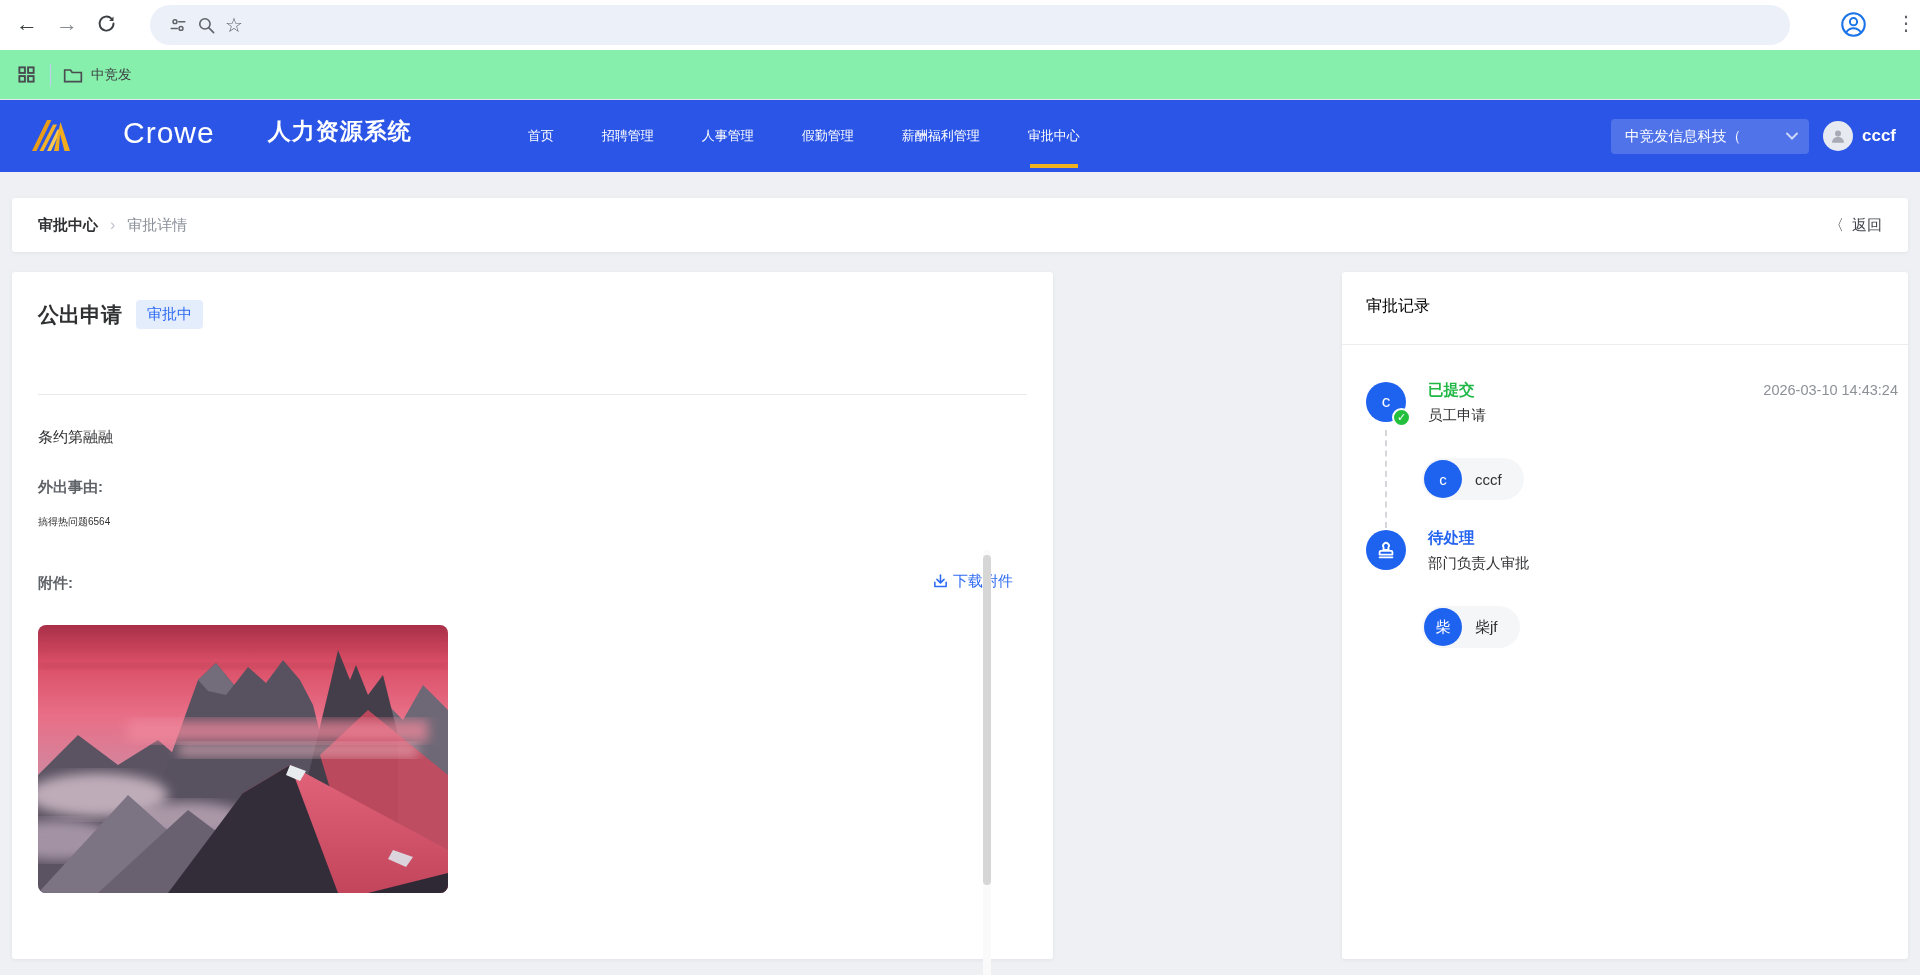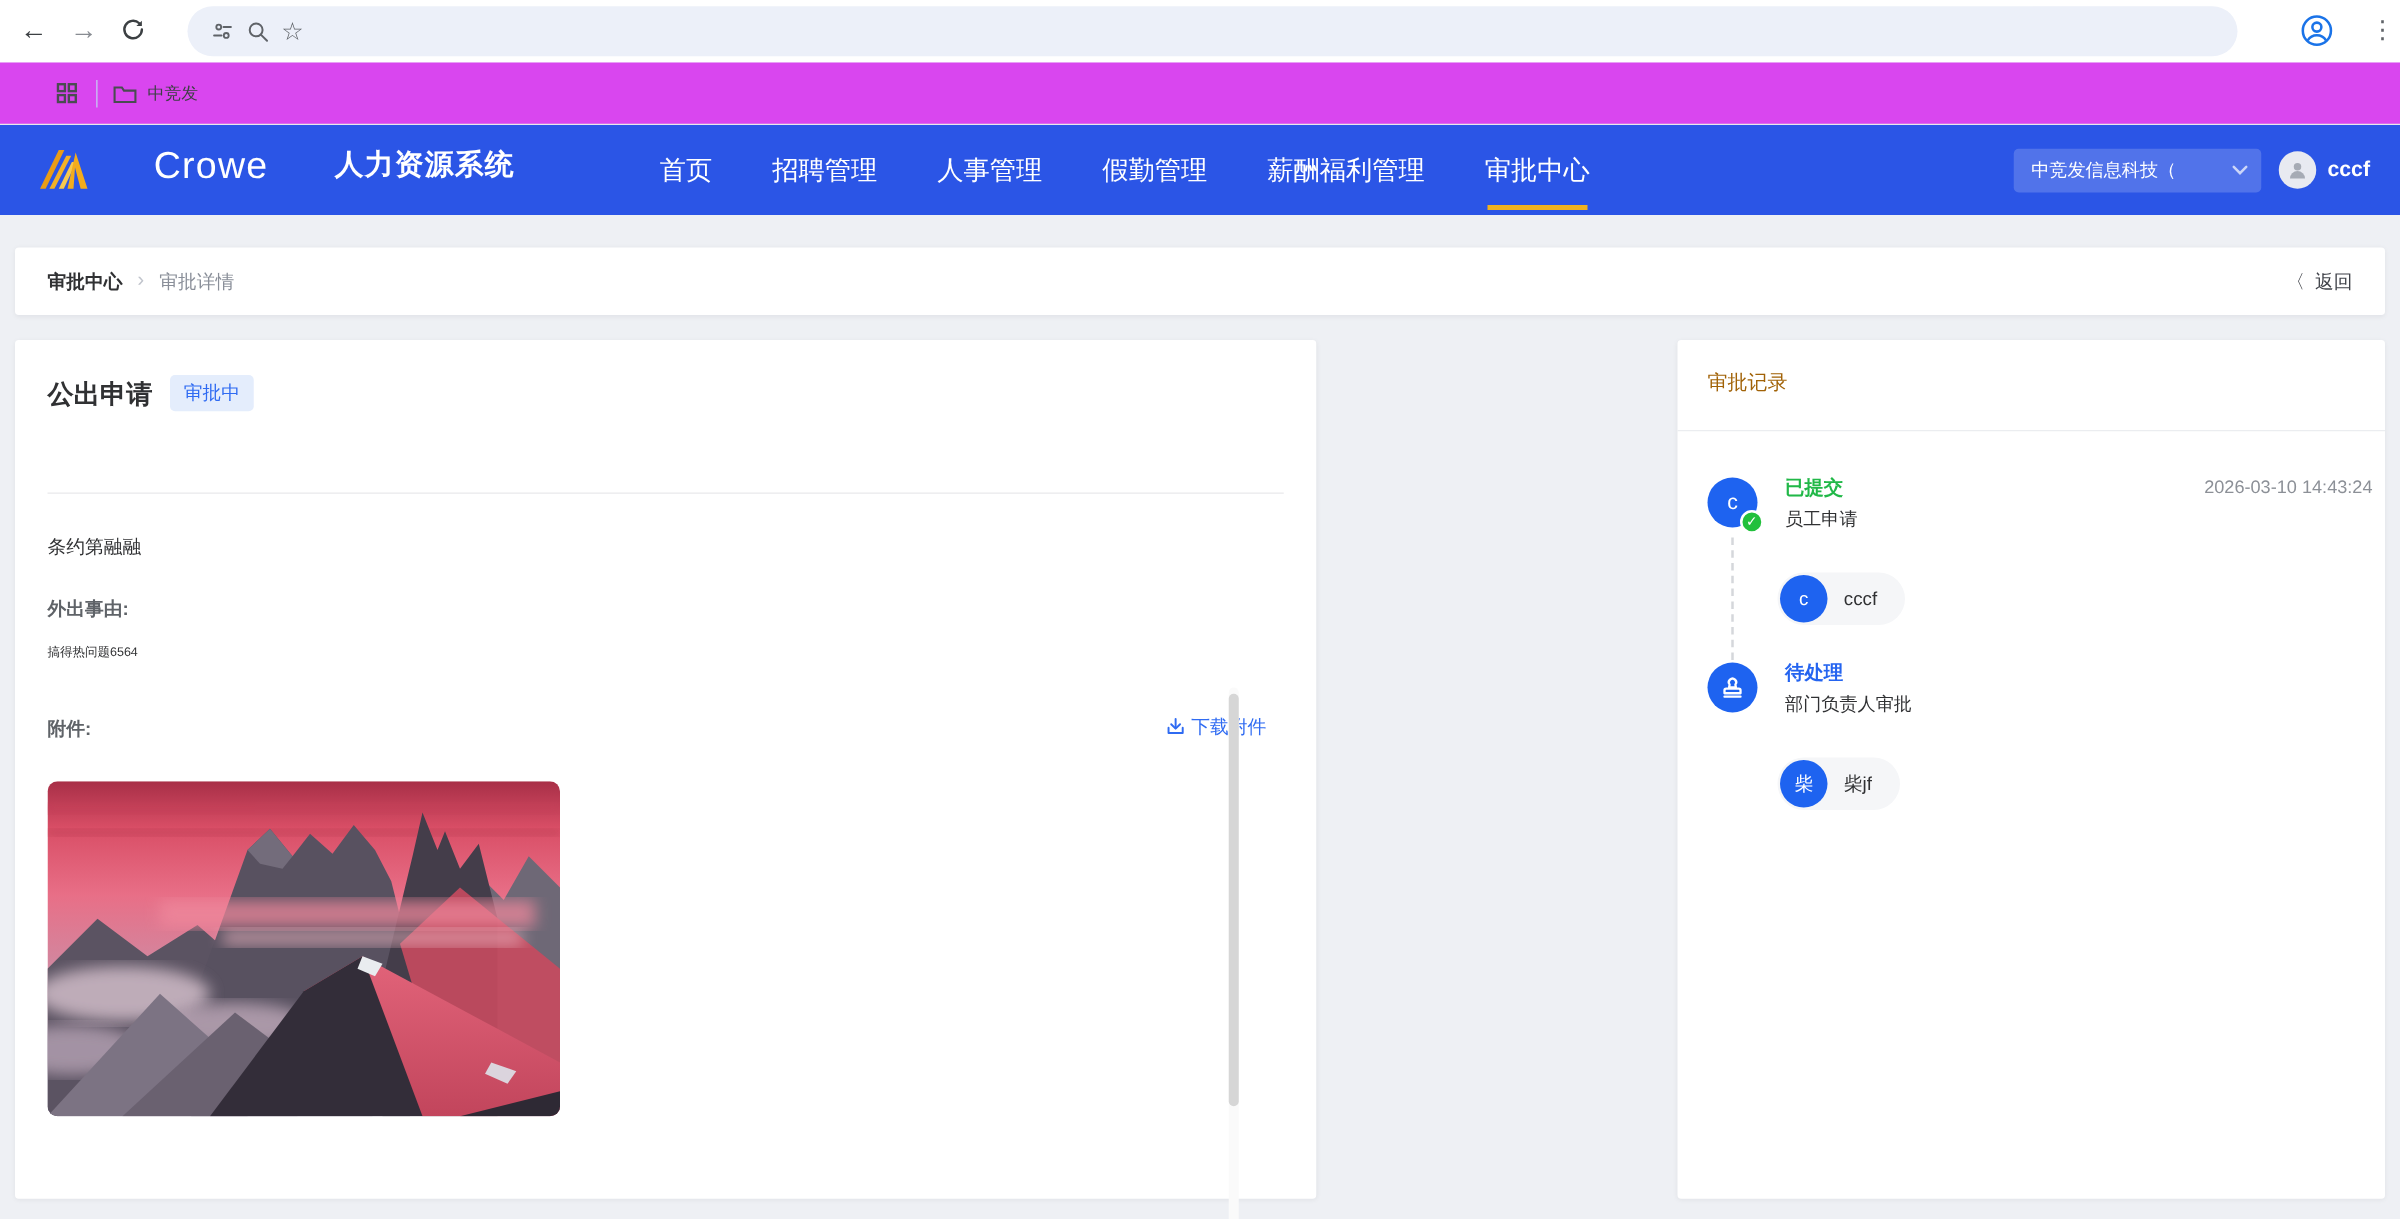--- a/index.html
+++ b/index.html
@@ -10,34 +10,34 @@
   .chrome-top { position:absolute; left:0; top:0; width:1920px; height:50px; background:#ffffff; }
   .nav-glyph { position:absolute; top:11px; font-size:22px; color:#3c4043; cursor:pointer; line-height:26px; }
   .url-pill { position:absolute; left:150px; top:5px; width:1640px; height:40px; border-radius:20px;
     background:#ecf0f9; display:flex; align-items:center; padding:0 14px; }
   .url-text { font-size:15.5px; color:#27292e; white-space:nowrap; overflow:hidden; flex:1; margin-left:12px; }
   .pill-icon { flex:0 0 auto; display:flex; align-items:center; justify-content:center; width:28px; height:28px; cursor:pointer; }
   .star { font-size:20px; color:#5f6368; }
   .profile-ic { position:absolute; left:1840px; top:11px; cursor:pointer; }
   .kebab { position:absolute; left:1896px; top:11px; font-size:20px; color:#5f6368; letter-spacing:0; cursor:pointer; }
 
-  .chrome-bm { position:absolute; left:0; top:50px; width:1920px; height:50px; background:#d946ef;
-    border-bottom:1px solid #e6e8ec; display:flex; align-items:center;padding-left:27px; }
+  .chrome-bm { position:absolute; left:0; top:50px; width:1920px; height:50px; background:#86efac;
+    border-bottom:1px solid #e6e8ec; display:flex; align-items:center; }
   .bm-div { width:1px; height:22px; background:#c3cdf2; margin:0 12px 0 10px; }
   .bm-folder { display:flex; align-items:center; gap:8px; cursor:pointer; }
   .bm-label { font-size:13.5px; color:#3c4043; }
 
   
   .app-header { position:absolute; left:0; top:100px; width:1920px; height:72px; background:#2b55e6;
     display:flex; align-items:center; }
   .logo-wrap { display:flex; align-items:flex-start; margin-left:30px; cursor:pointer;gap:39px; }
   .brand { color:#fff; font-size:30px; font-weight:400; letter-spacing:1px; margin-left:12px; }
   .sysname { color:#fff; font-size:23px; font-weight:700; margin-left:14px; letter-spacing:1px; }
   .main-nav { display:flex; margin-left:116px; gap:48px; height:72px; align-items:center; }
-  .nav-item { color:#fff; font-size:21px; font-weight:500; cursor:pointer; position:relative;
+  .nav-item { color:#fff; font-size:13px; font-weight:500; cursor:pointer; position:relative;
     height:72px; display:flex; align-items:center; white-space:nowrap; }
   .nav-item.active::after { content:""; position:absolute; left:2px; right:2px; bottom:4px; height:4px; background:#f0b11e; }
   .hd-right { position:absolute; right:24px; top:0; height:72px; display:flex; align-items:center; gap:14px; }
   .company-pill { background:rgba(255,255,255,.18); border-radius:4px; height:35px; width:198px;
     display:flex; align-items:center; padding:0 10px 0 14px; cursor:pointer; }
   .company-pill span { color:#fff; font-size:14.5px; white-space:nowrap; overflow:hidden; flex:1; }
   .user-wrap { display:flex; align-items:center; gap:9px; cursor:pointer; }
   .user-avatar { width:30px; height:30px; border-radius:50%; background:#e8eaf1; display:flex; align-items:center; justify-content:center; }
   .user-name { color:#fff; font-size:17px; font-weight:700; }
 
@@ -70,21 +70,21 @@
   .attach-label { position:absolute; left:0; top:162px; }
   .download-link { position:absolute; right:4px; top:160px; display:flex; align-items:center; gap:4px;
     color:#2f6bf2; font-size:15px; cursor:pointer; }
   .attach-img { position:absolute; left:0; top:213px; width:410px; height:268px; border-radius:8px; overflow:hidden; cursor:pointer; }
   .attach-img svg { display:block; }
 
   .scrollbar-track { position:absolute; right:26px; top:138px; width:8px; height:525px; background:#fafafa; border-radius:4px; }
   .scrollbar-thumb { position:absolute; left:0; top:5px; width:8px; height:330px; background:#d6d6d6; border-radius:4px; cursor:pointer; }
 
   
-  .log-title { position:absolute; left:24px; top:24px; font-size:16px; color:#a16207; }
+  .log-title { position:absolute; left:24px; top:24px; font-size:16px; color:#000000; }
   .log-divider { position:absolute; left:0; right:0; top:72px; height:1px; background:#ebedf0; }
 
   .step-avatar { position:absolute; width:40px; height:40px; border-radius:50%; background:#1e63f0;
     color:#fff; display:flex; align-items:center; justify-content:center; font-size:17px; }
   .av1 { left:24px; top:110px; }
   .av2 { left:24px; top:258px; }
   .check-badge { position:absolute; left:50px; top:136px; width:19px; height:19px; border-radius:50%;
     background:#22c03c; border:2.5px solid #fff; color:#fff; font-size:11px; font-weight:700;
     display:flex; align-items:center; justify-content:center; }
   .dash-line { position:absolute; left:43px; top:158px; height:98px; border-left:2px dashed #d5d7db; }

